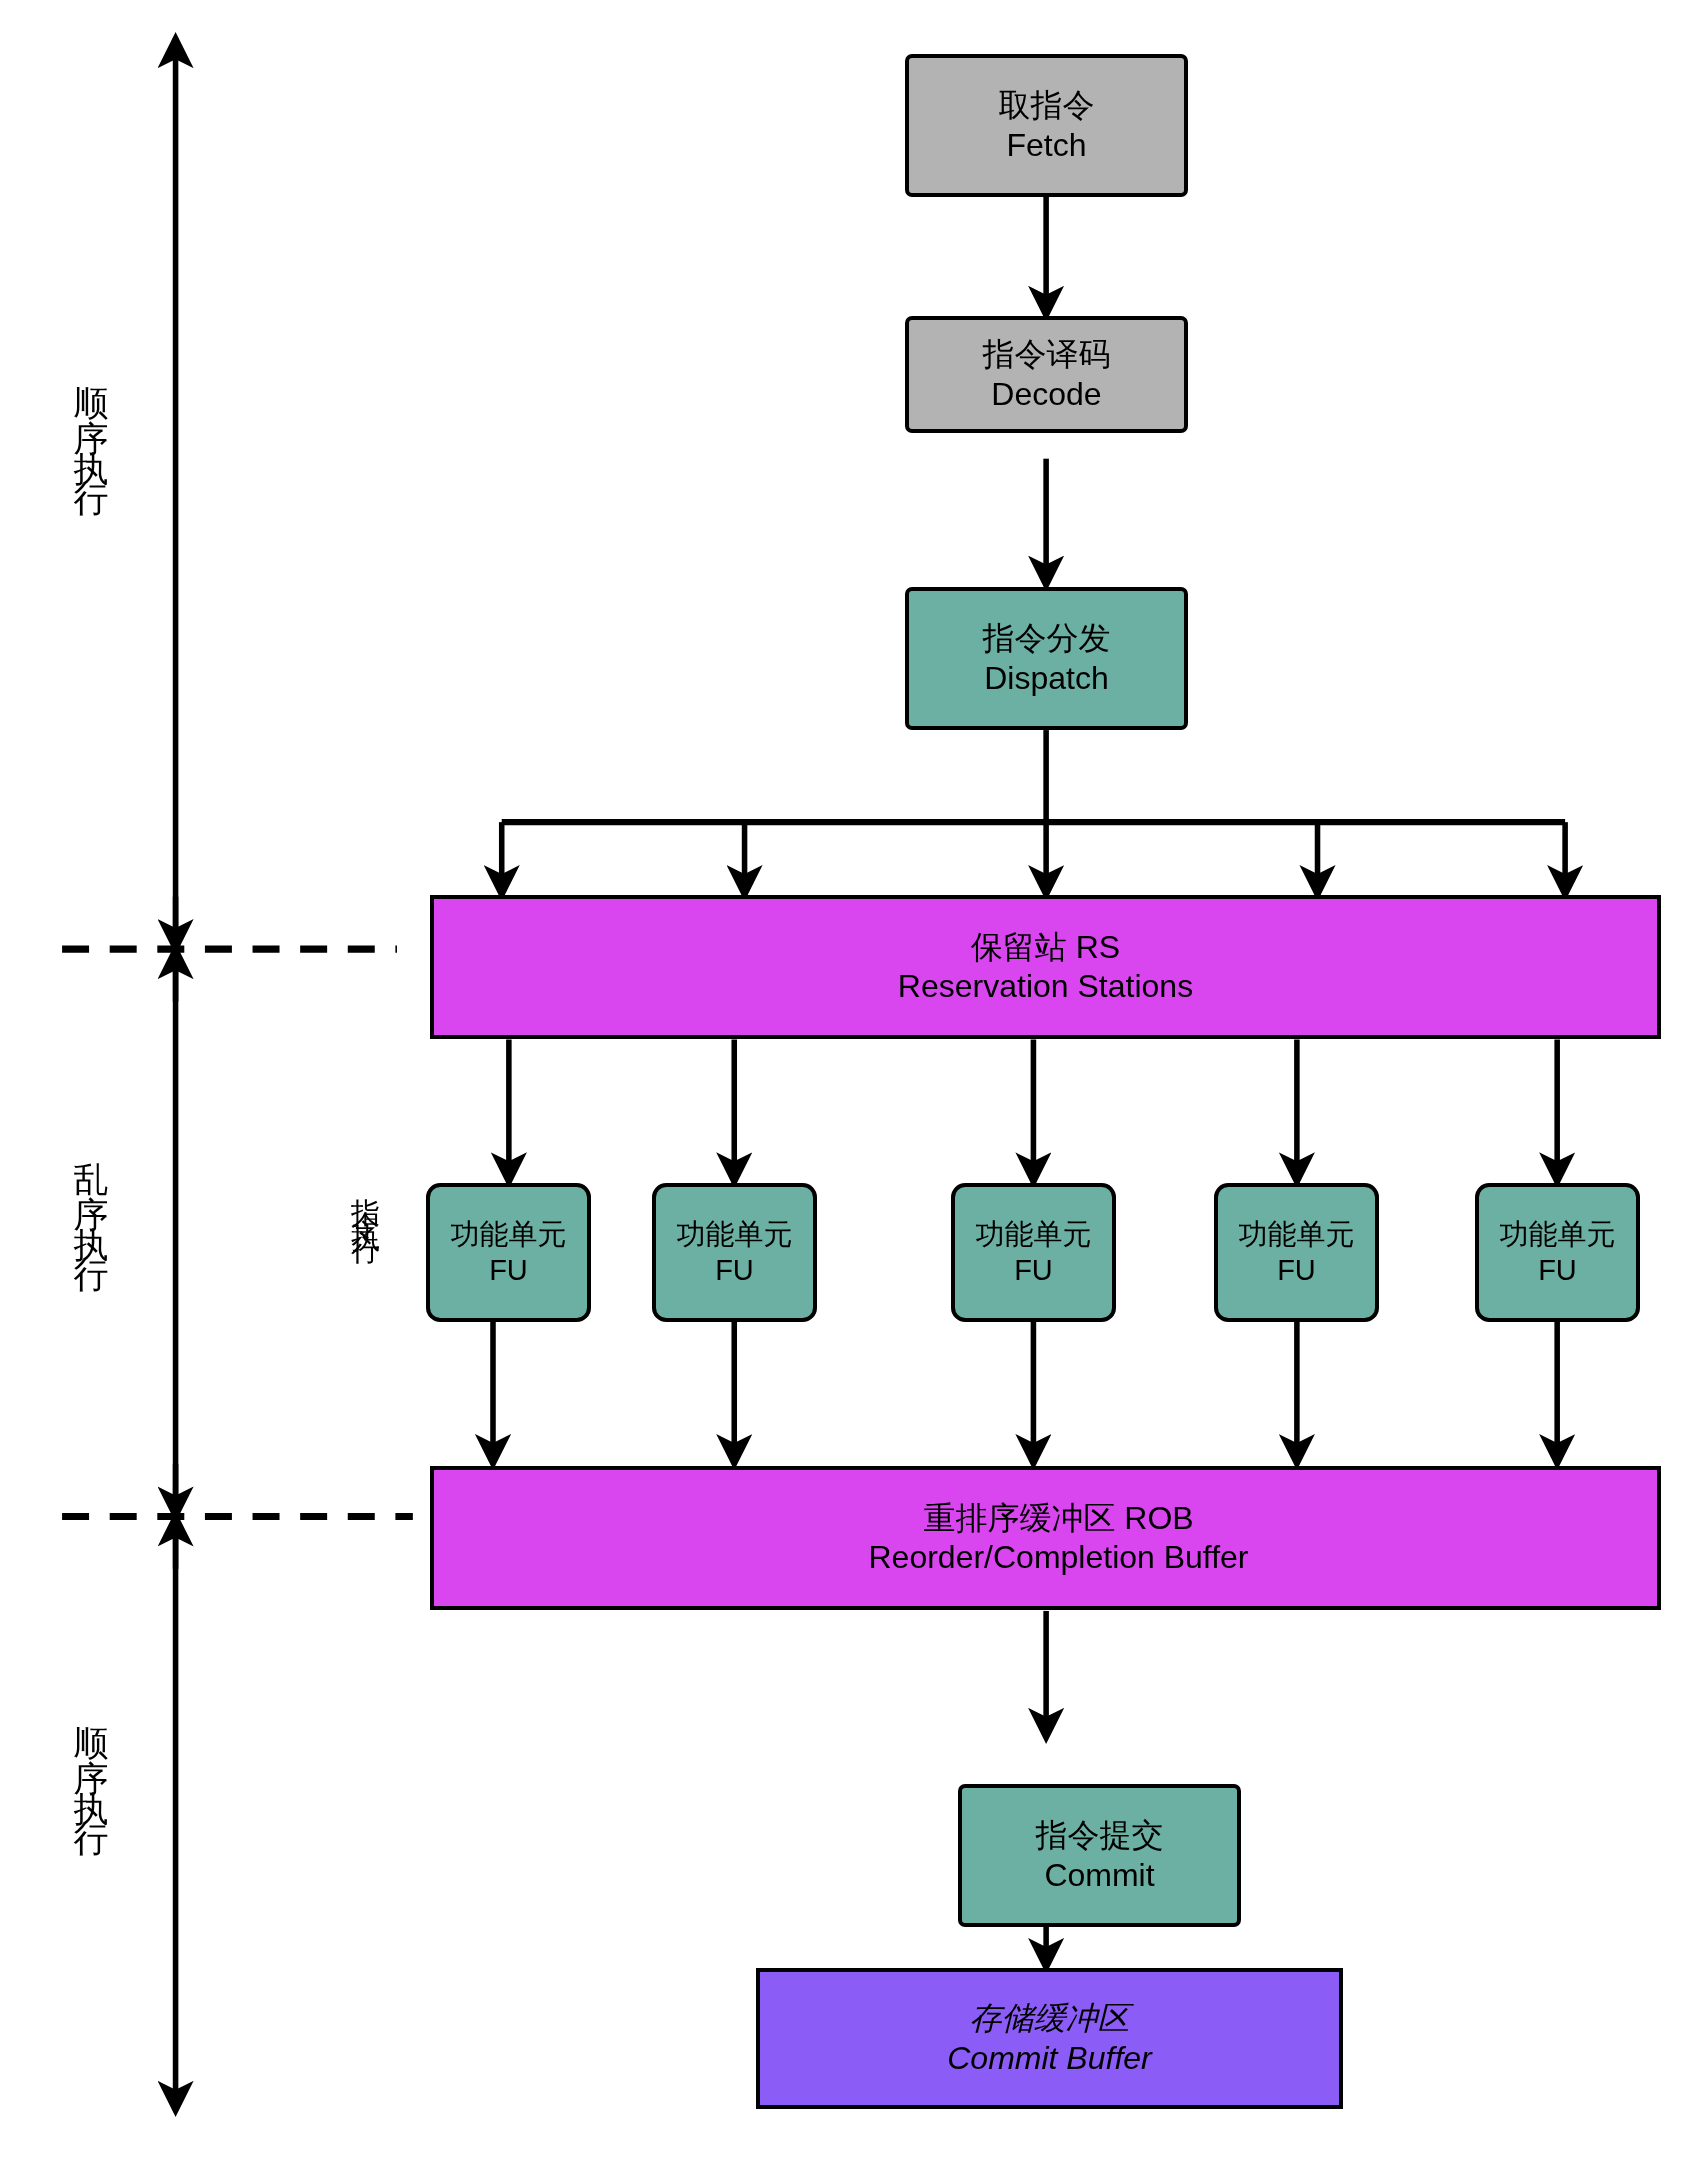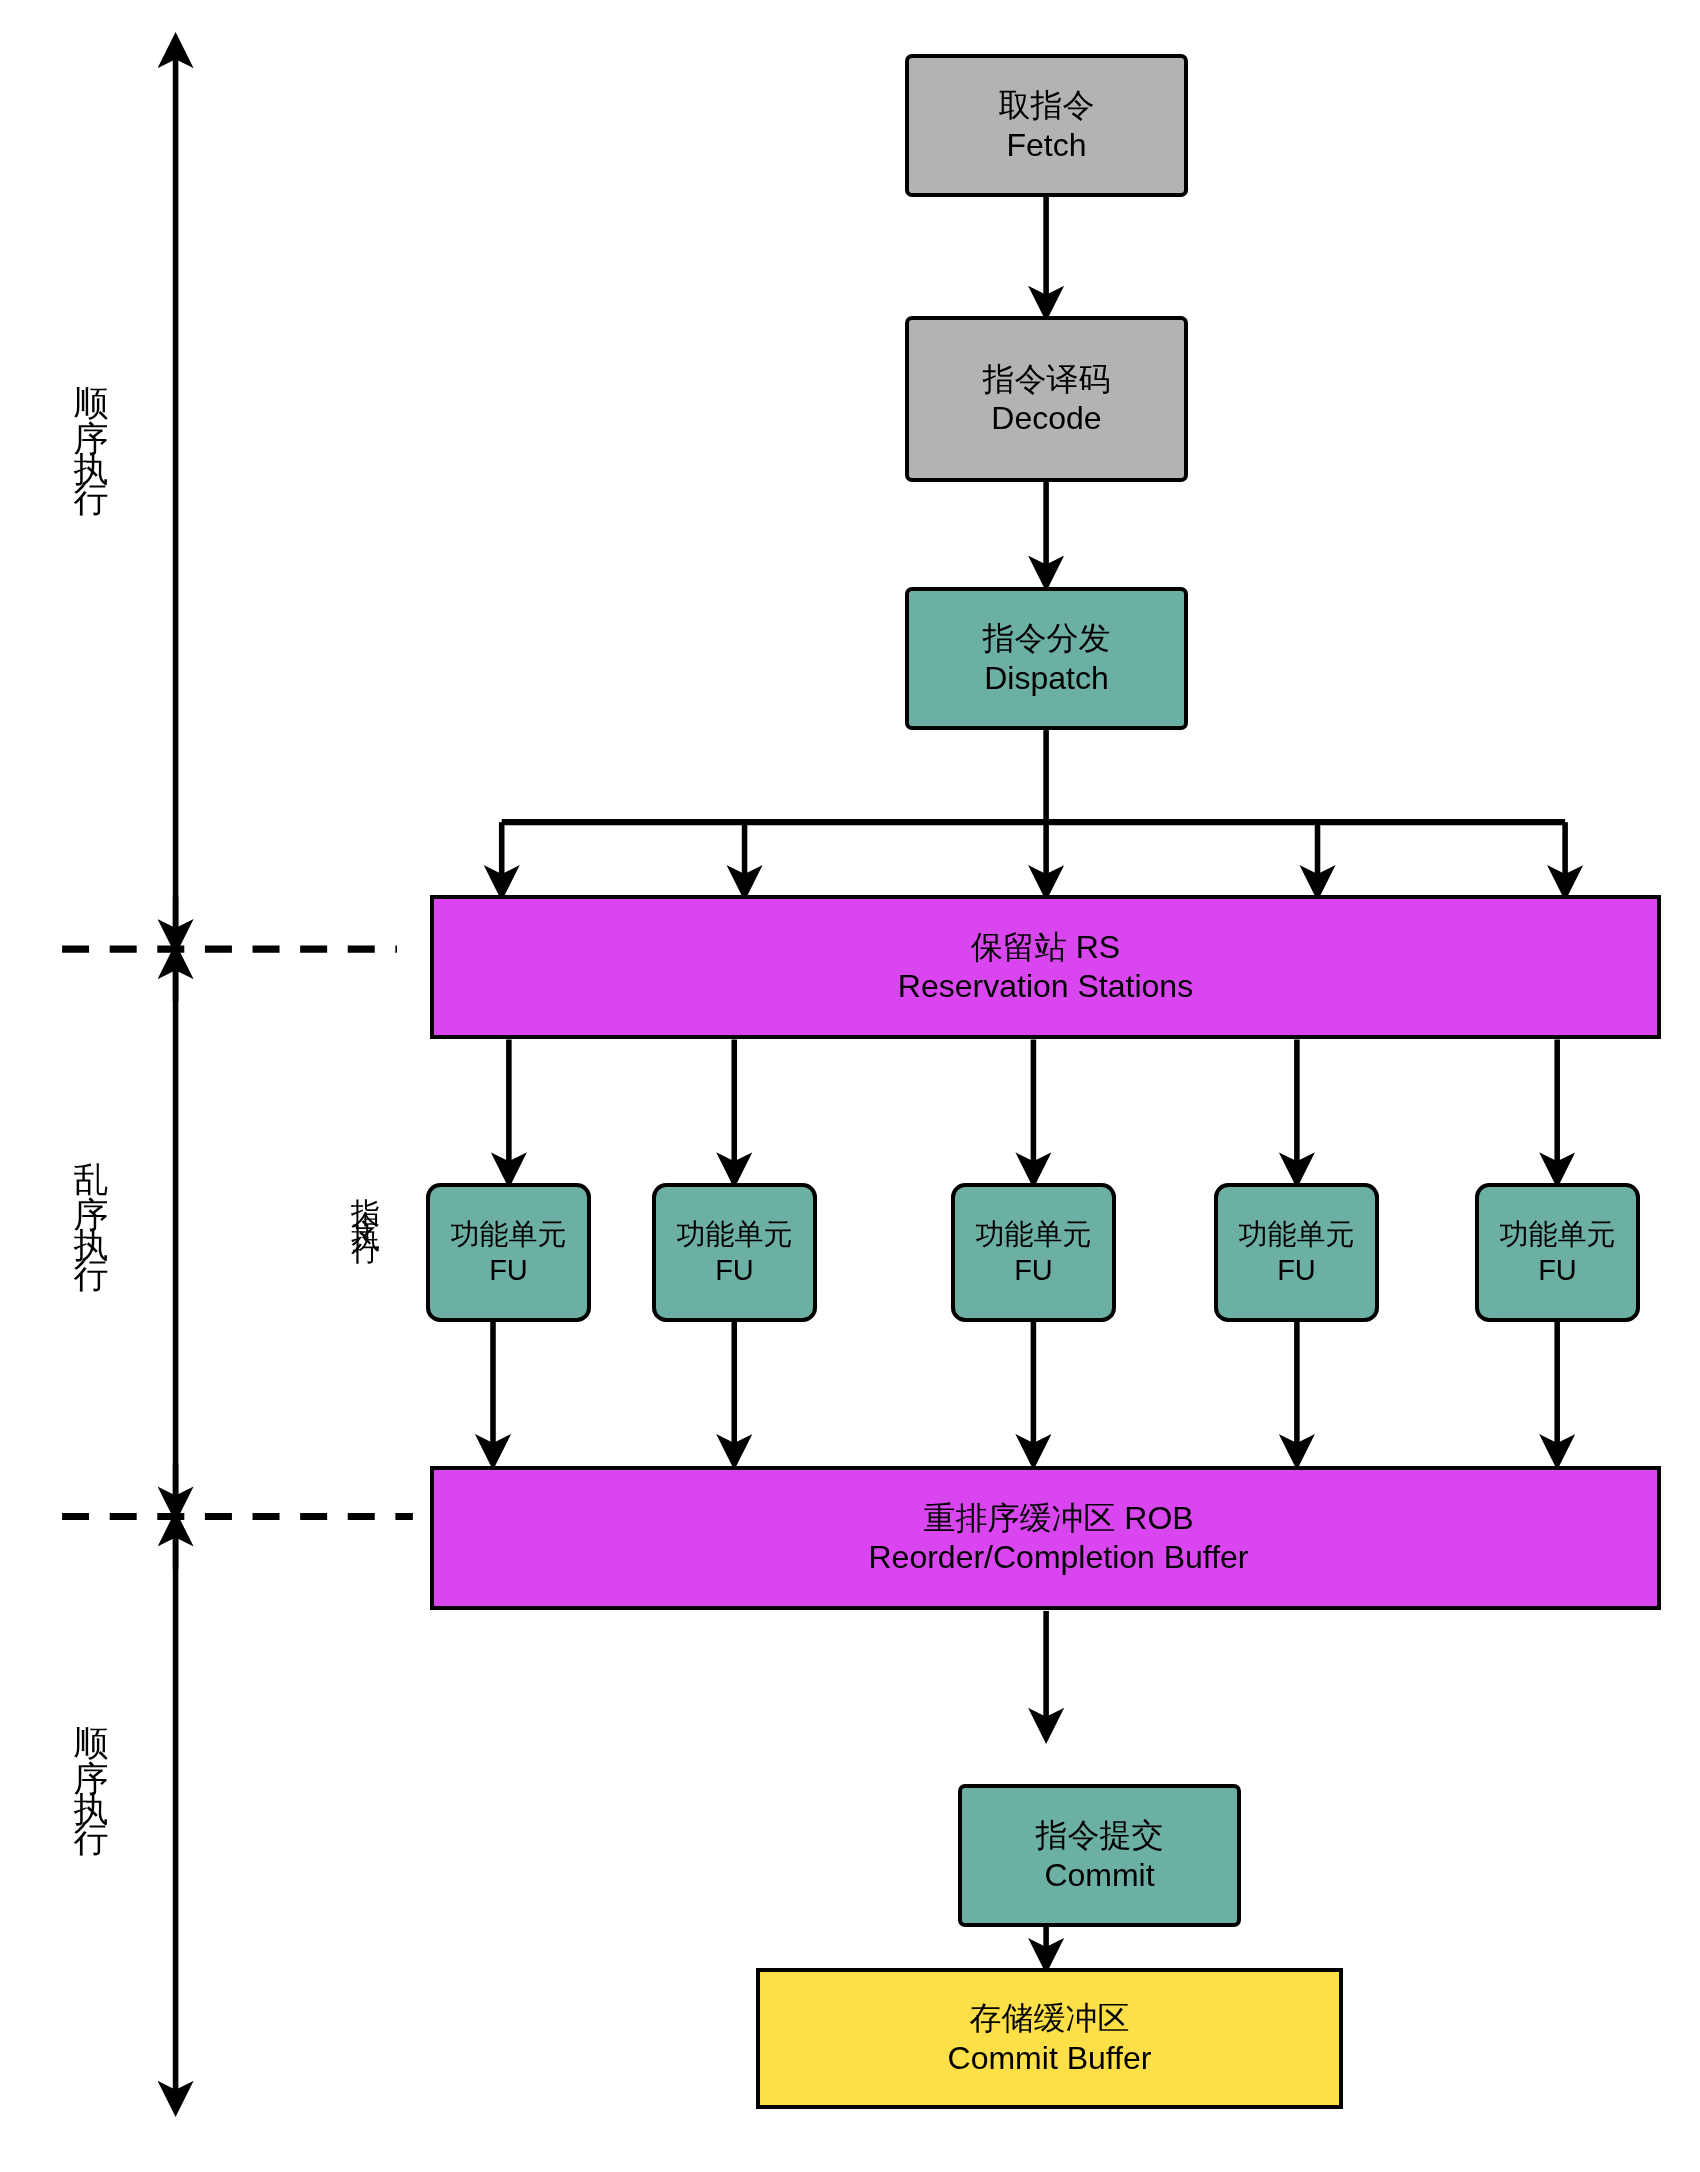--- a/index.html
+++ b/index.html
@@ -41,21 +41,21 @@
   }
   .node .ln {
     display: block;
     white-space: nowrap;
   }
   .rounded { border-radius: 7px; }
   .rounded-sm { border-radius: 14.3px; }
   .gray { background: #b3b3b3; }
   .teal { background: #6cb0a4; }
   .cream { background: #d946ef; }
-  .pink { background: #fde047; }
+  .pink { background: #8b5cf6; font-style: italic; }
 
   .stage-box { font-size: 32px; }
   .band-box { font-size: 32px; }
   .fu-box  { font-size: 29px; }
   .sb-box  { font-size: 32px; }
 
   .vlabel {
     position: absolute;
     writing-mode: vertical-rl;
     text-orientation: upright;
@@ -141,21 +141,21 @@
 
   <div class="vlabel vlabel-major" style="left:67px; top:1699px;">顺序执行</div>
 
   <div class="vlabel vlabel-minor" style="left:346px; top:1175px;">指令执行</div>
 
   <div class="node rounded gray stage-box" style="left:905px; top:54px; width:283px; height:143px;">
     <span class="ln">取指令</span>
     <span class="ln">Fetch</span>
   </div>
 
-  <div class="node rounded gray stage-box" style="left:905px; top:316px; width:283px; height:166px;">
+  <div class="node rounded gray stage-box" style="left:905px; top:316px; width:283px; height:117px;">
     <span class="ln">指令译码</span>
     <span class="ln">Decode</span>
   </div>
 
   <div class="node rounded teal stage-box" style="left:905px; top:587px; width:283px; height:143px;">
     <span class="ln">指令分发</span>
     <span class="ln">Dispatch</span>
   </div>
 
   <div class="node cream band-box" style="left:430px; top:895px; width:1231px; height:144px; border-radius:0;">

